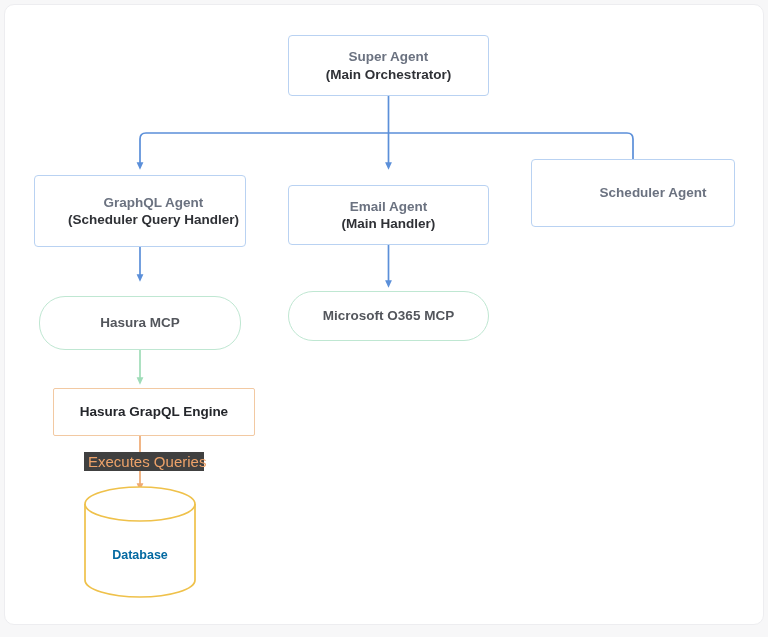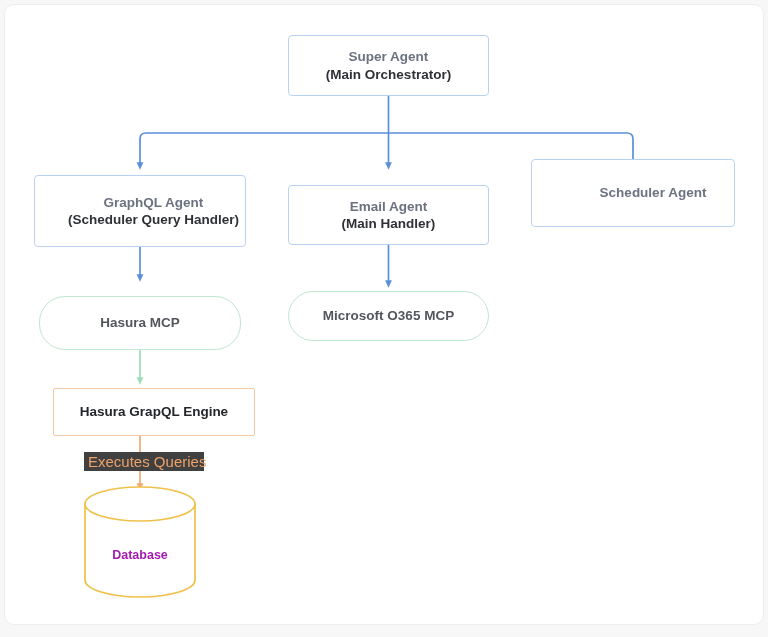--- a/index.html
+++ b/index.html
@@ -79,21 +79,21 @@
     position: absolute;
     background: #404040;
     color: #eda269;
     font-size: 15px;
     padding: 1px 4px;
     white-space: nowrap;
     text-align: center;
   }
   .db-label {
     position: absolute;
-    color: #a21caf;
+    color: #0369a1;
     font-weight: bold;
     font-size: 12.5px;
     text-align: center;
     width: 120px;
   }
 </style>
 </head>
 <body>
 
 <div id="canvas"></div>

